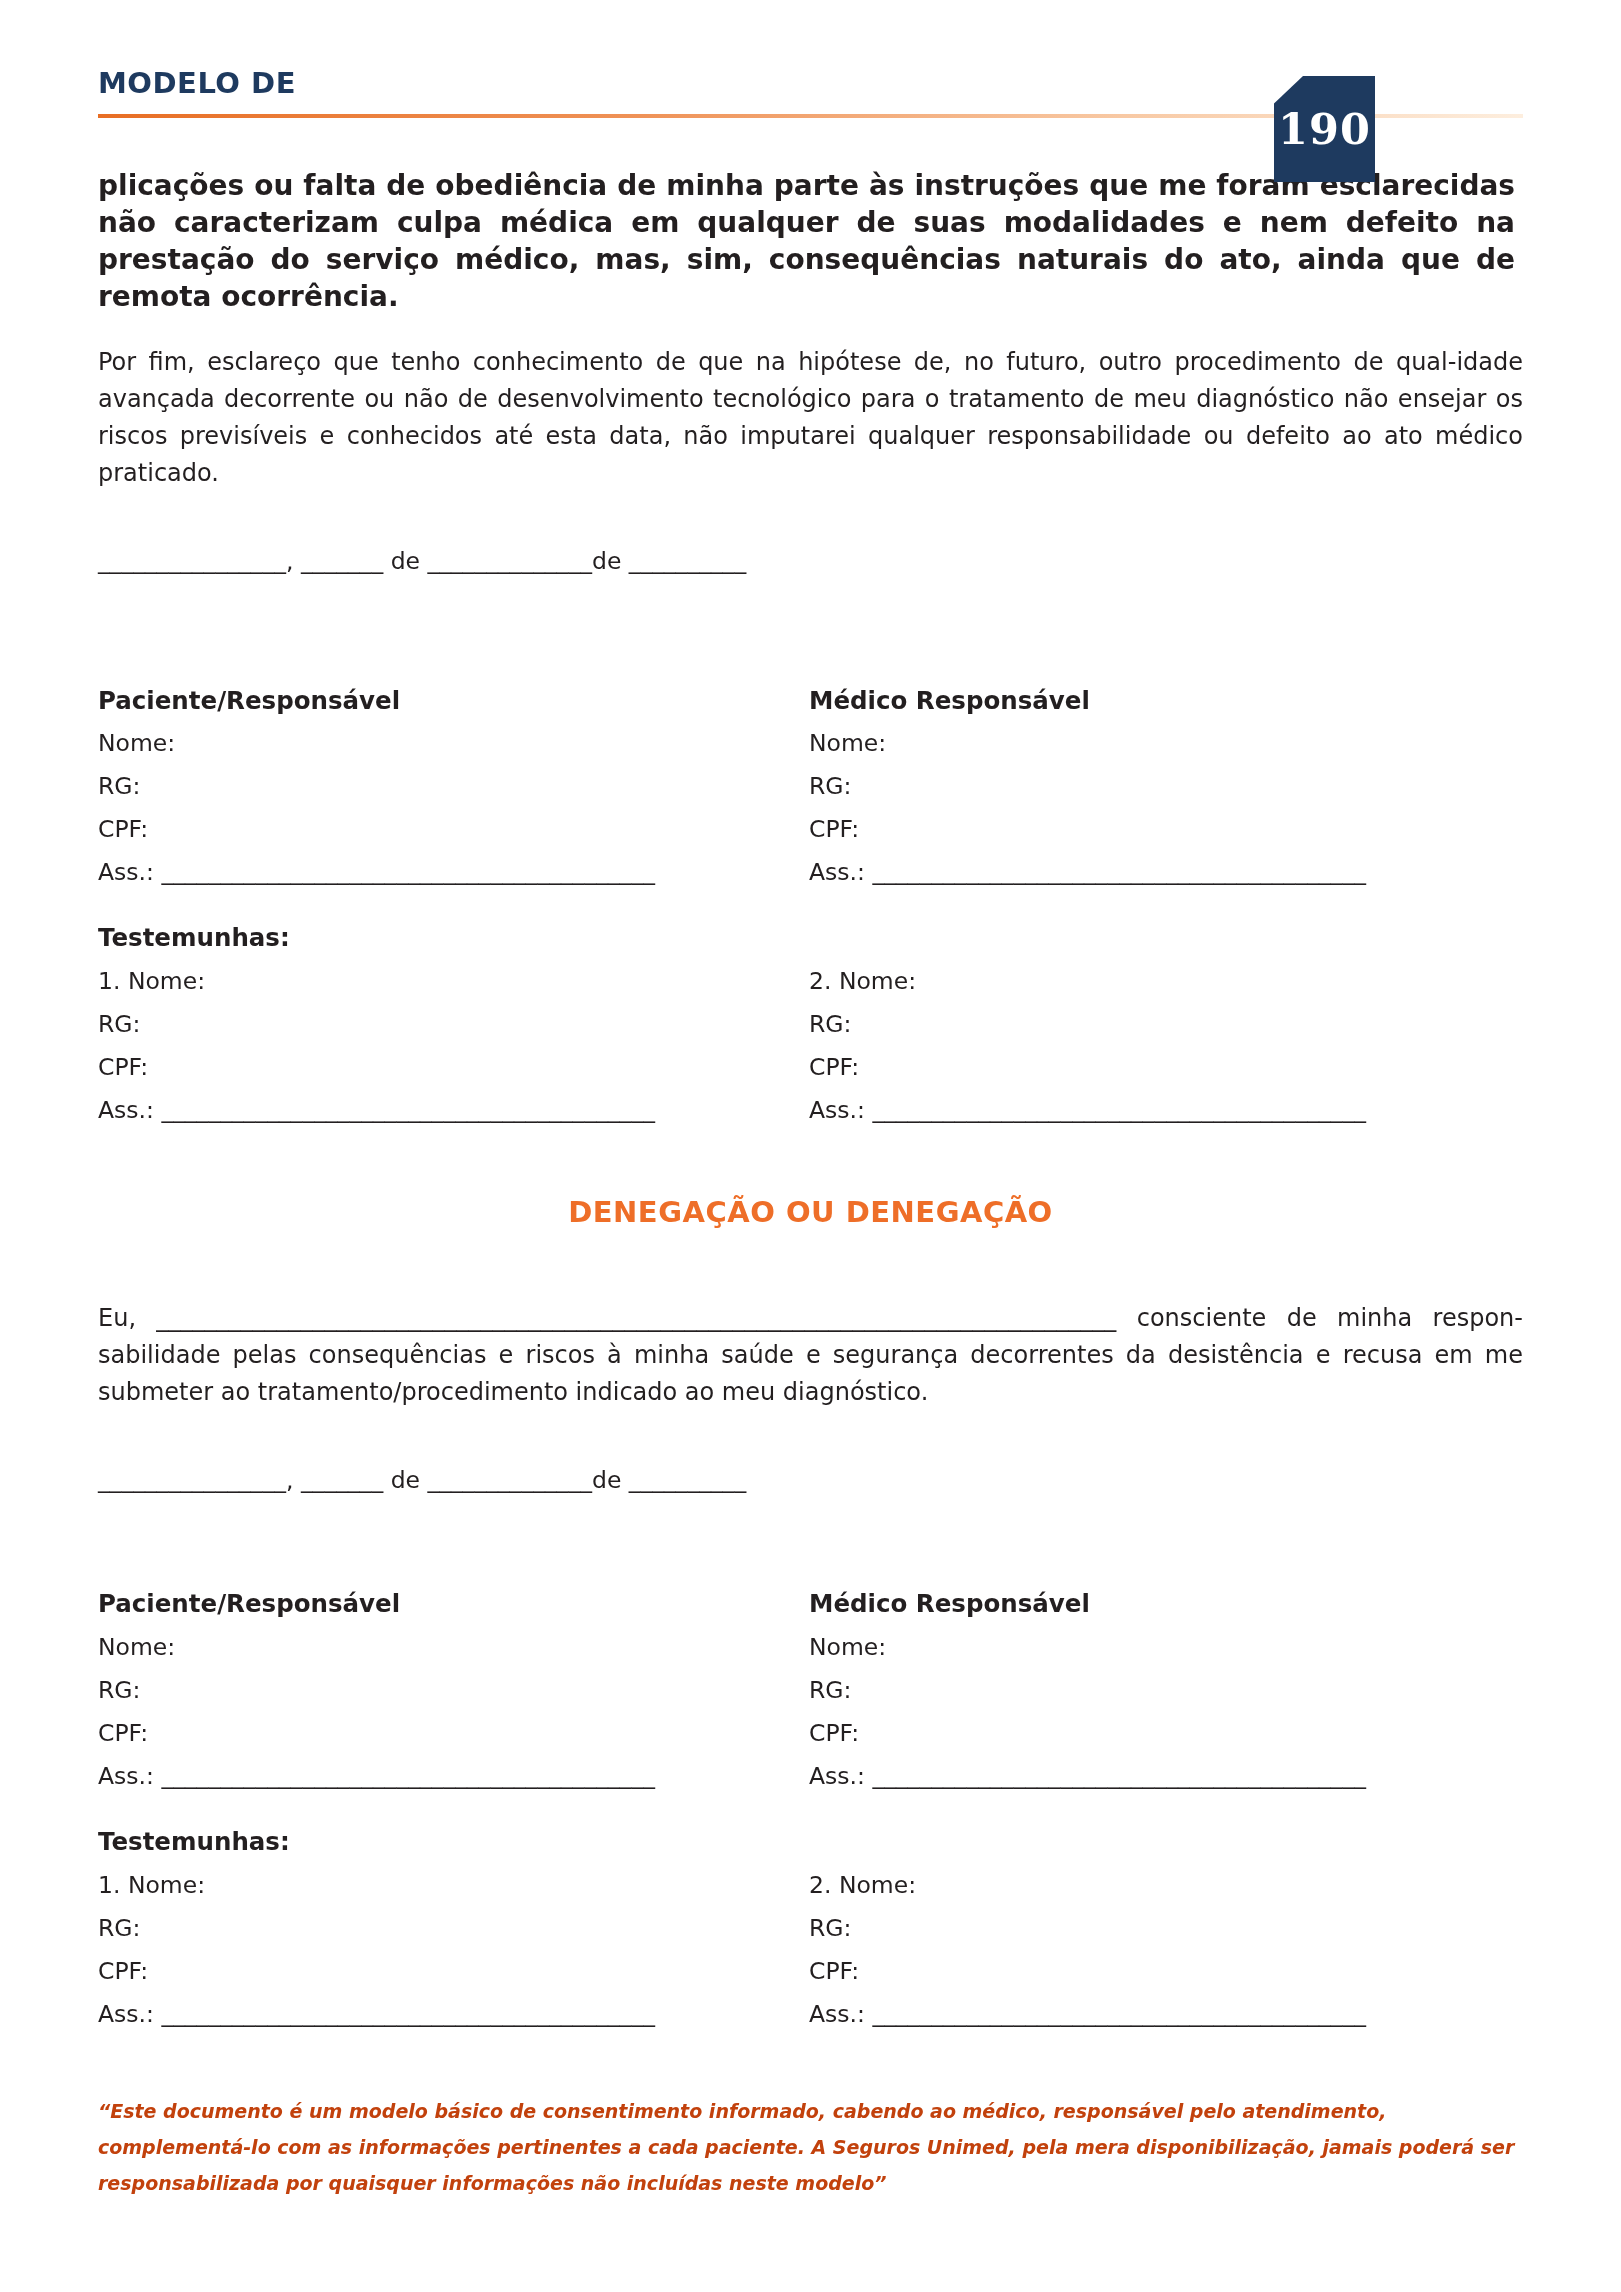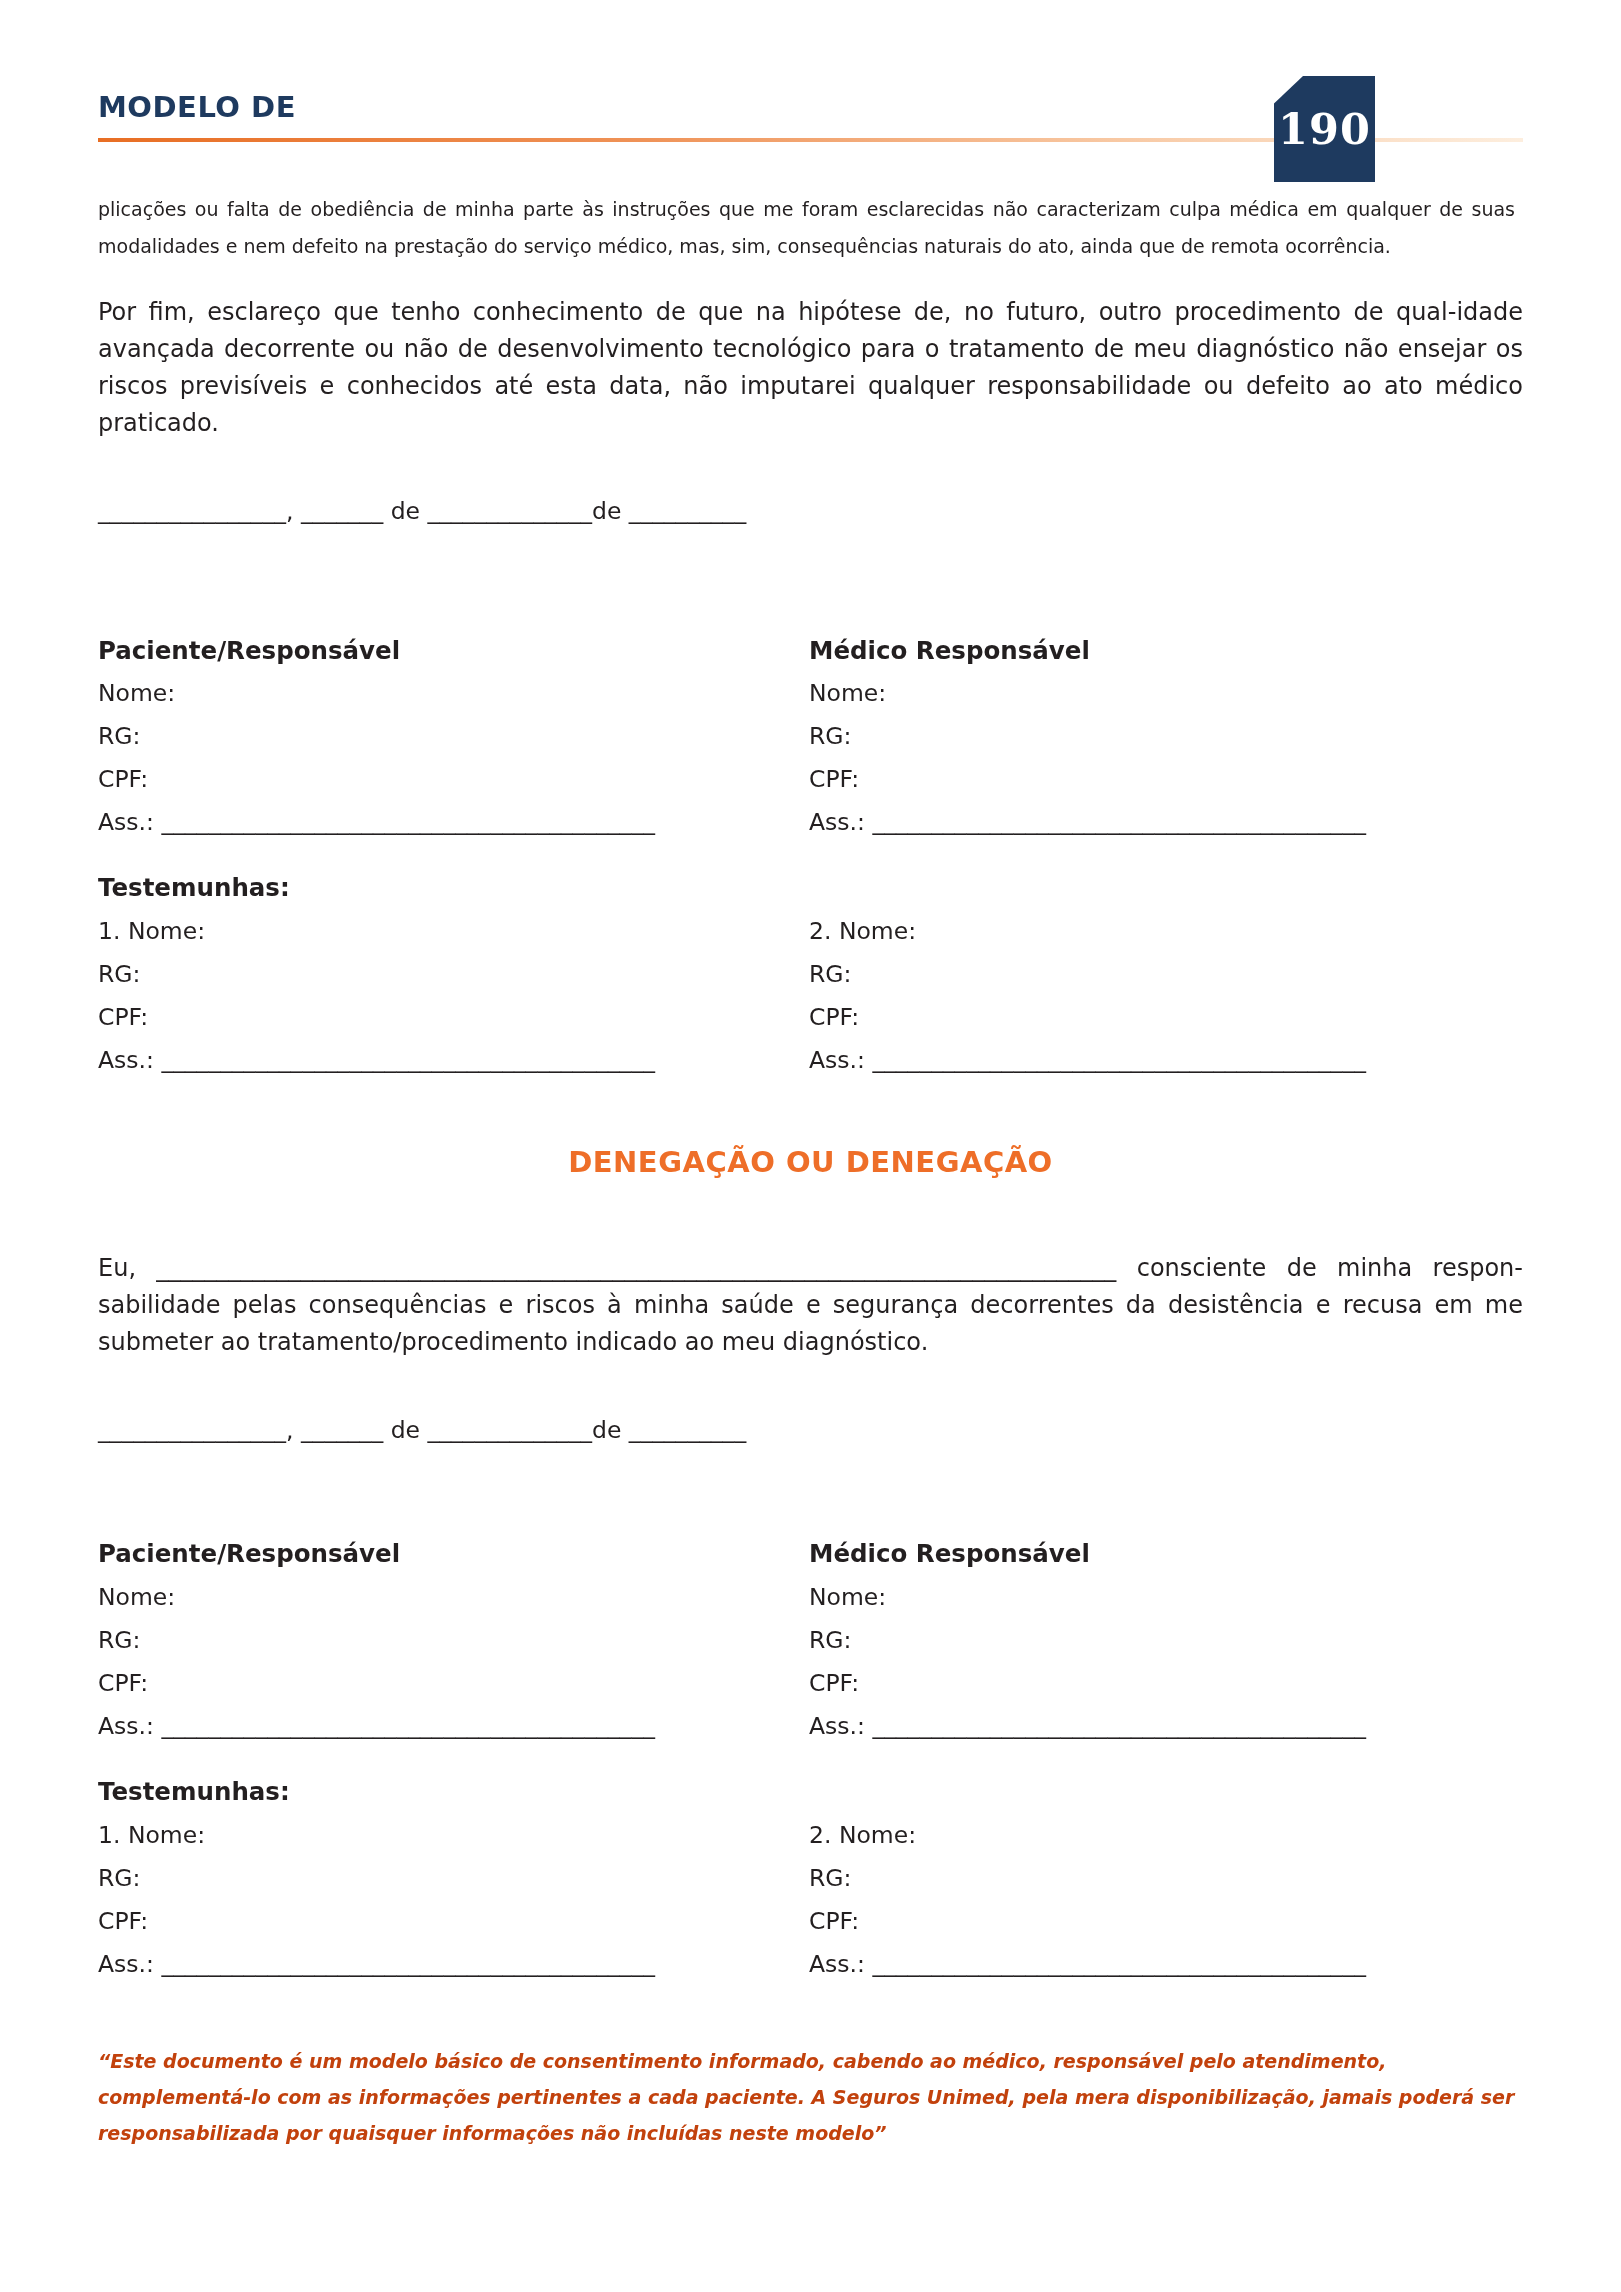--- a/index.html
+++ b/index.html
@@ -8,21 +8,21 @@
     width:1621px; height:2293px;
     background:#ffffff;
     font-family:"DejaVu Sans", sans-serif;
     color:#231f20;
     overflow:hidden;
     box-sizing:border-box;
   }
   .content { padding:0 98px; }
 
   
-  .doc-header { padding-top:90px; position:relative; }
+  .doc-header { padding-top:66px; position:relative; }
   .header-line { display:flex; align-items:baseline; gap:15.7px; }
   .kicker {
     font-size:29px; font-weight:bold; letter-spacing:0.5px;
     color:#1e3a5f; text-transform:uppercase;
   }
   .doc-title {
     font-family:"Liberation Sans", sans-serif;
     font-size:56px; font-weight:300; letter-spacing:0.5px;
     color:#1e3a5f;
   }
@@ -38,21 +38,21 @@
     display:flex; align-items:center; justify-content:center;
   }
   .page-badge span {
     font-family:"DejaVu Serif", serif;
     font-weight:bold; font-size:43px; color:#ffffff; letter-spacing:1px;
   }
 
   
   .bold-para {
     margin:49px 8px 0 0;
-    font-size:19px; line-height:37px; font-weight:normal;
+    font-size:28px; line-height:37px; font-weight:bold;
     text-align:justify;
   }
   .para {
     margin:29px 0 0 0;
     font-size:24px; line-height:37px;
     text-align:justify;
   }
   .date-line { margin:55px 0 0 0; font-size:23.5px; line-height:29px; }
 
   

